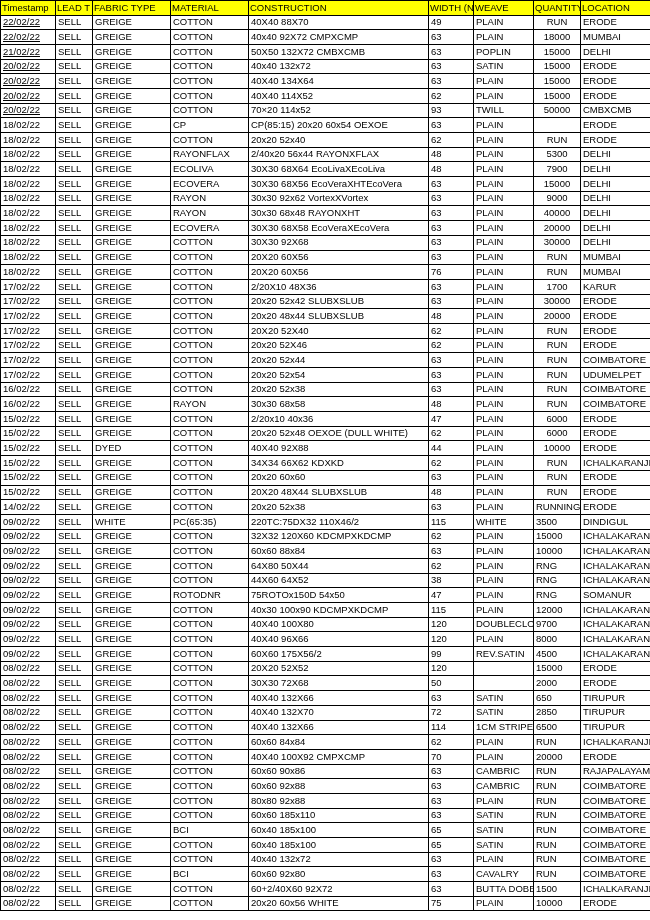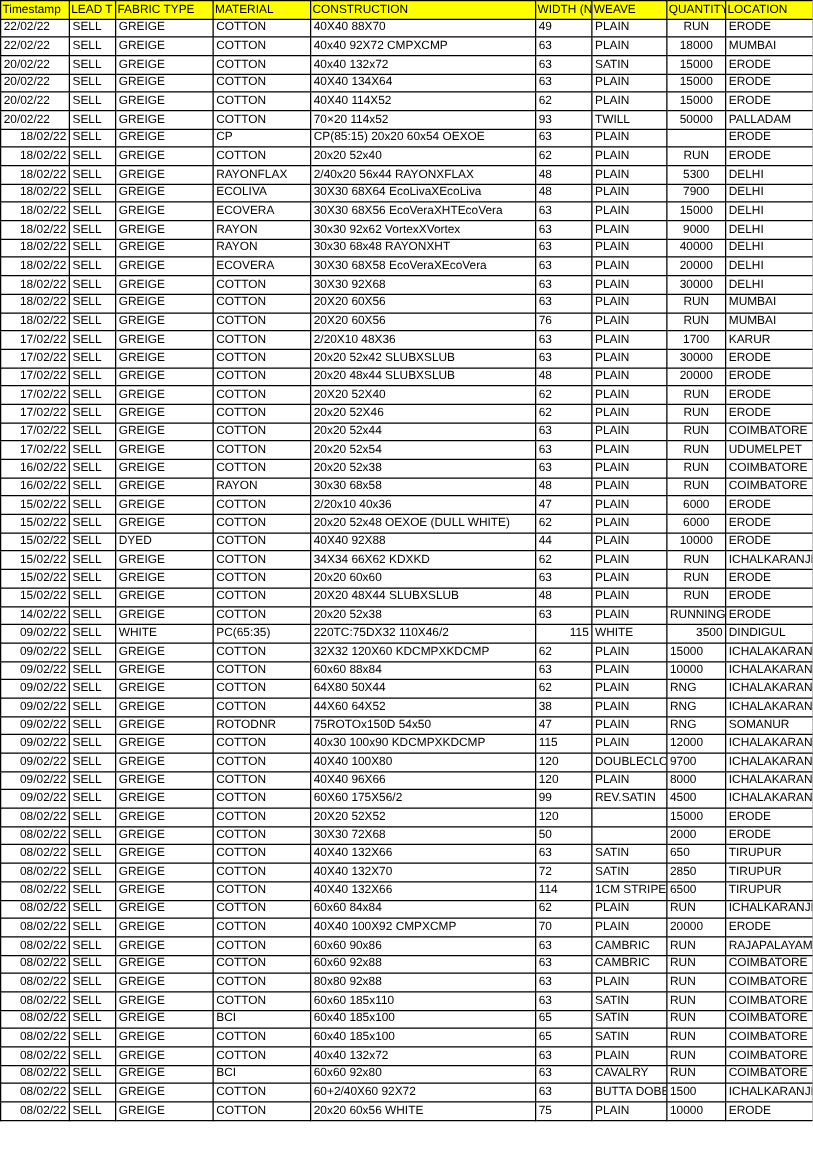--- a/index.html
+++ b/index.html
@@ -27,22 +27,22 @@
     background:var(--cell-bg);
     height:13.7px;
   }
   thead th{
     background:var(--header-bg);
     font-weight:normal;
     height:13.5px;
     padding:0 1px;
   }
   thead th.th-normal{font-weight:normal;}
-  td.u-link{text-align:left;}
-  td.al-r{text-align:right;}
+  td.u-link{text-decoration:underline;text-align:left;}
+  td.al-r{text-align:left;}
   td.al-c{text-align:center;}
   td.al-l{text-align:left;}
 </style>
 </head>
 <body>
 
 <table class="sheet">
   <colgroup>
     <col class="c0">
       <col class="c1">
@@ -84,20 +84,31 @@
         <td>SELL</td>
         <td>GREIGE</td>
         <td>COTTON</td>
         <td>40x40 92X72 CMPXCMP</td>
         <td class="al-l">63</td>
         <td>PLAIN</td>
         <td class="al-c">18000</td>
         <td>MUMBAI</td>
       </tr>
       <tr>
+        <td class="u-link">21/02/22</td>
+        <td>SELL</td>
+        <td>GREIGE</td>
+        <td>COTTON</td>
+        <td>50X50 132X72 CMBXCMB</td>
+        <td class="al-l">63</td>
+        <td>POPLIN</td>
+        <td class="al-c">15000</td>
+        <td>DELHI</td>
+      </tr>
+      <tr>
         <td class="u-link">20/02/22</td>
         <td>SELL</td>
         <td>GREIGE</td>
         <td>COTTON</td>
         <td>40x40 132x72</td>
         <td class="al-l">63</td>
         <td>SATIN</td>
         <td class="al-c">15000</td>
         <td>ERODE</td>
       </tr>
@@ -125,21 +136,21 @@
       </tr>
       <tr>
         <td class="u-link">20/02/22</td>
         <td>SELL</td>
         <td>GREIGE</td>
         <td>COTTON</td>
         <td>70×20 114x52</td>
         <td class="al-l">93</td>
         <td>TWILL</td>
         <td class="al-c">50000</td>
-        <td>PALLADAM</td>
+        <td>CMBXCMB</td>
       </tr>
       <tr>
         <td class="al-r">18/02/22</td>
         <td>SELL</td>
         <td>GREIGE</td>
         <td>CP</td>
         <td>CP(85:15) 20x20 60x54 OEXOE</td>
         <td class="al-l">63</td>
         <td>PLAIN</td>
         <td class="al-c"></td>

